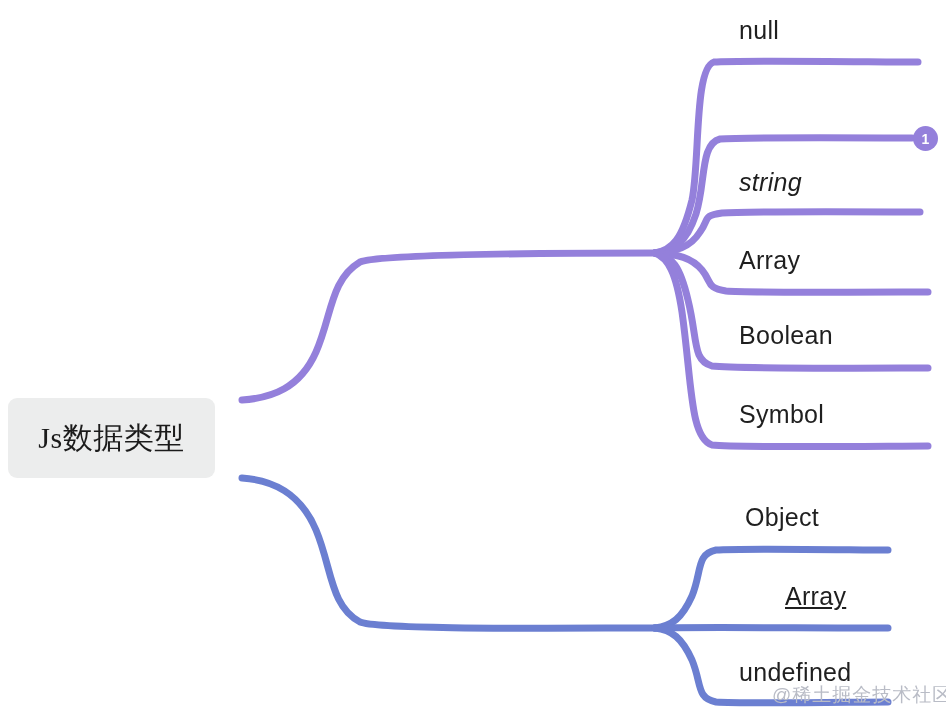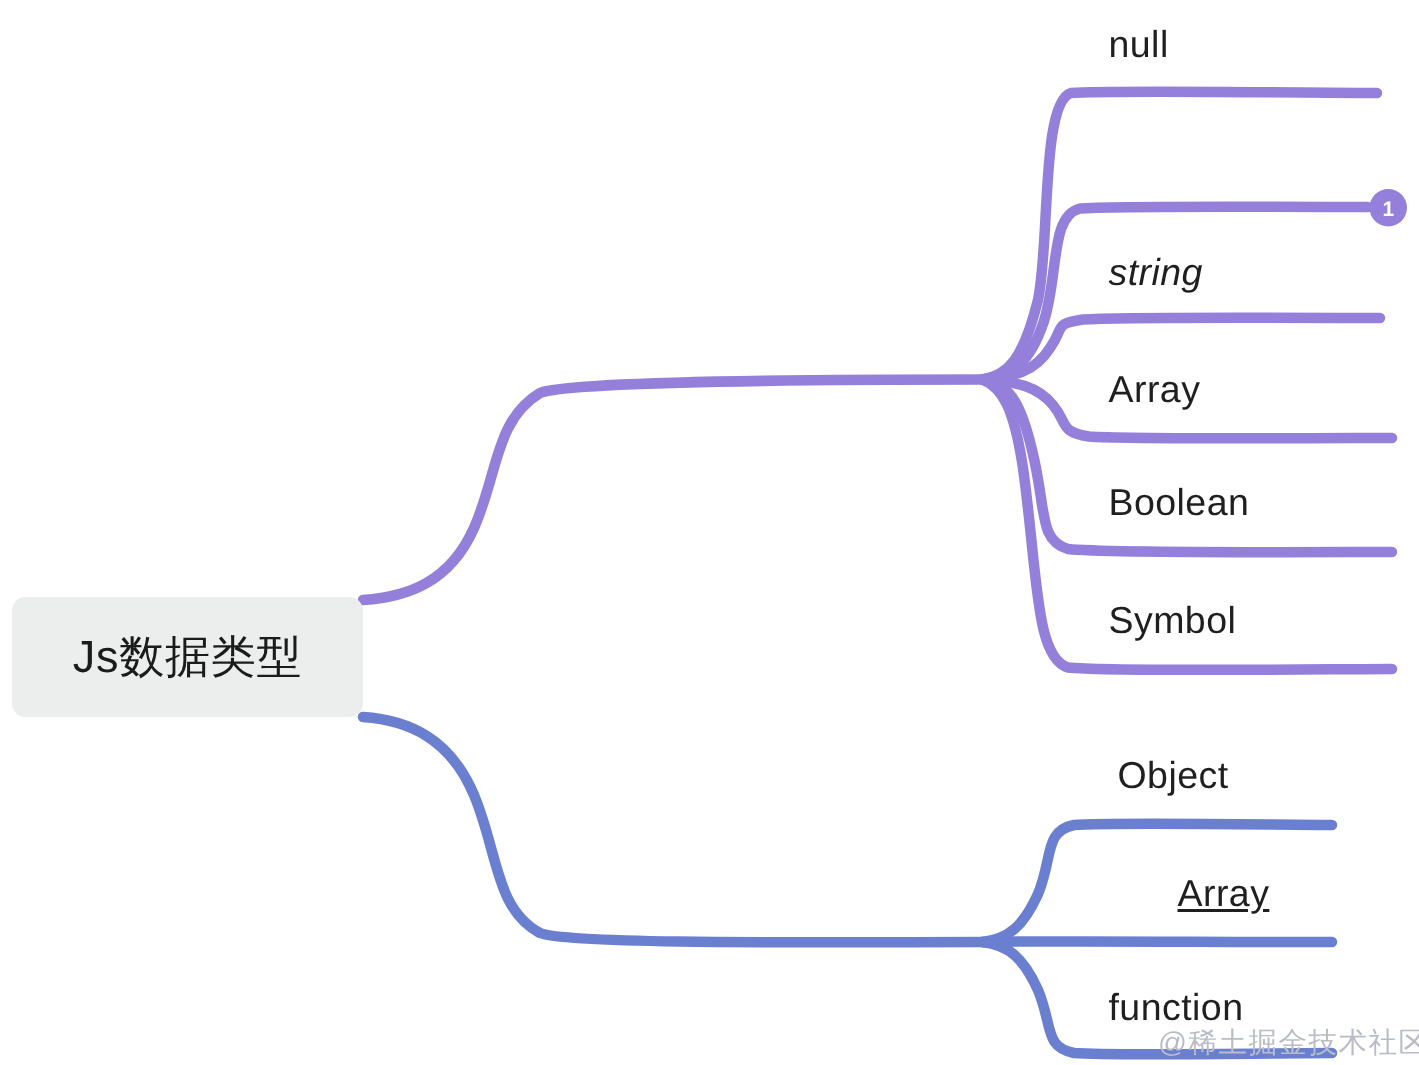--- a/index.html
+++ b/index.html
@@ -30,27 +30,28 @@
     white-space: nowrap;
     color: #1f1f1f;
     font-weight: 400;
     line-height: 1;
   }
   
   #root-node {
     position: absolute;
     left: 8px;
     top: 398px;
-    width: 234px;
+    width: 207px;
     height: 80px;
     background: #eceded;
     border-radius: 9px;
     display: flex;
     align-items: center;
     justify-content: center;
+    font-family: Liberation Serif, serif;
   }
   #root-node .root-text {
     font-size: 30px;
     color: #1b1b1b;
     letter-spacing: 0.5px;
   }
   
   .branch-label {
     font-size: 22px;
     color: #222222;
@@ -119,19 +120,19 @@
 
 
   <div class="node-label leaf-label" style="left:739px; top:18px;">null</div>
   <div class="node-label leaf-label" style="left:739px; top:170px;font-style:italic;">string</div>
   <div class="node-label leaf-label" style="left:739px; top:248px;">Array</div>
   <div class="node-label leaf-label" style="left:739px; top:323px;">Boolean</div>
   <div class="node-label leaf-label" style="left:739px; top:402px;">Symbol</div>
 
   <div class="node-label leaf-label" style="left:745px; top:505px;">Object</div>
   <div class="node-label leaf-label" style="left:785px; top:584px;text-decoration:underline;">Array</div>
-  <div class="node-label leaf-label" style="left:739px; top:660px;">function</div>
+  <div class="node-label leaf-label" style="left:739px; top:660px;">undefined</div>
 
   <div id="badge-1">1</div>
 
   <div id="watermark">@稀土掘金技术社区</div>
 
 </div>
 
 </body></html>

